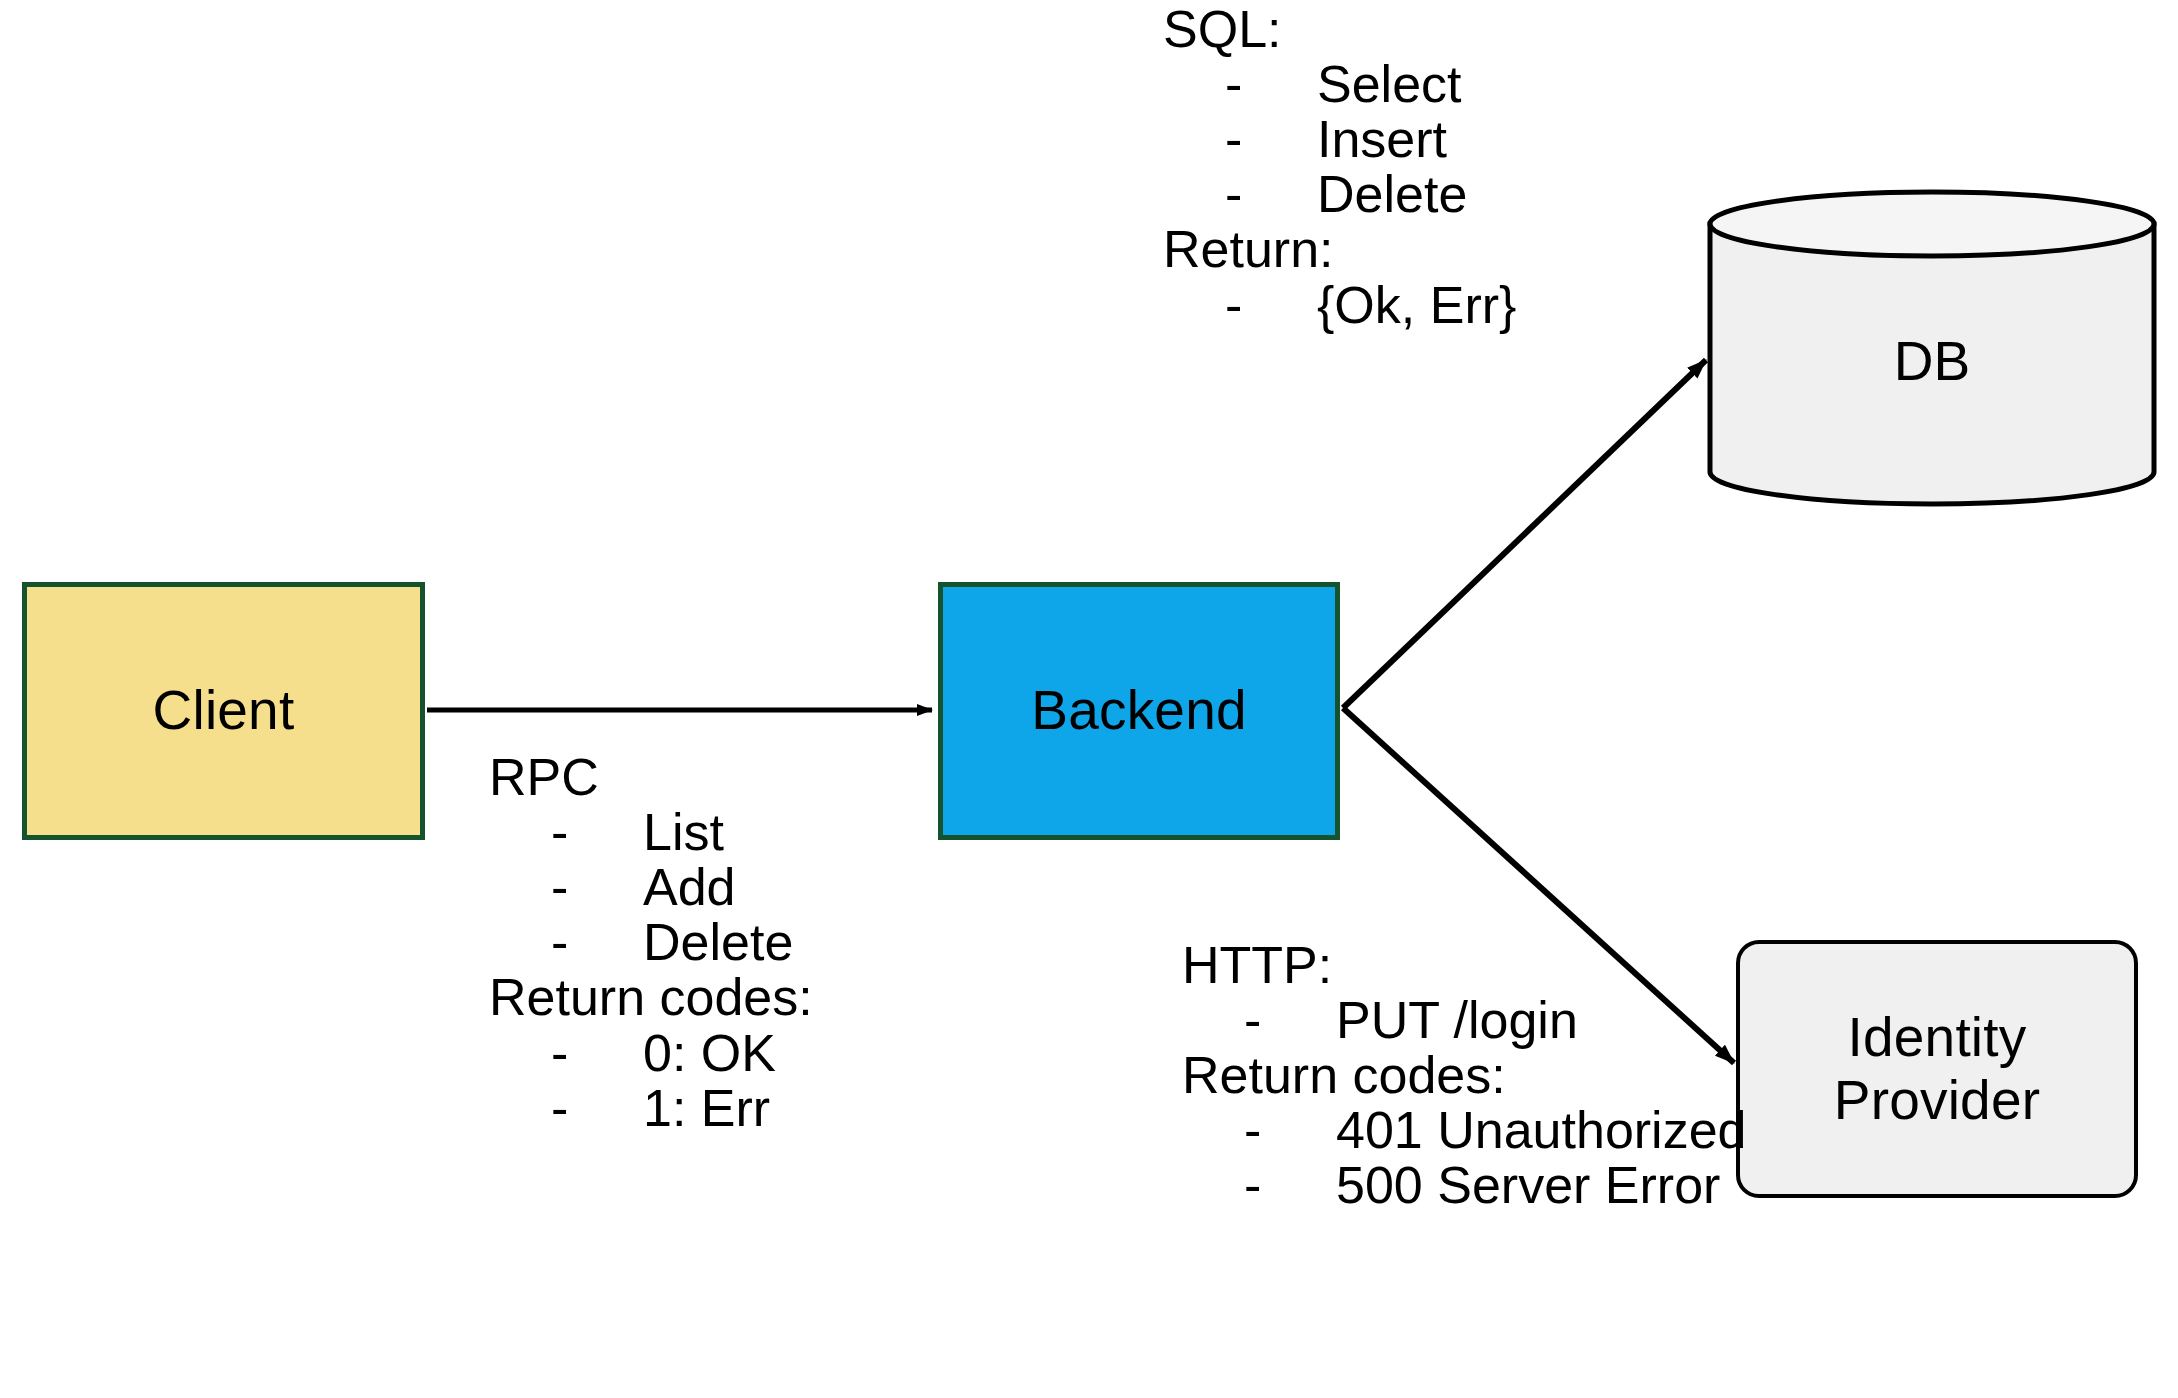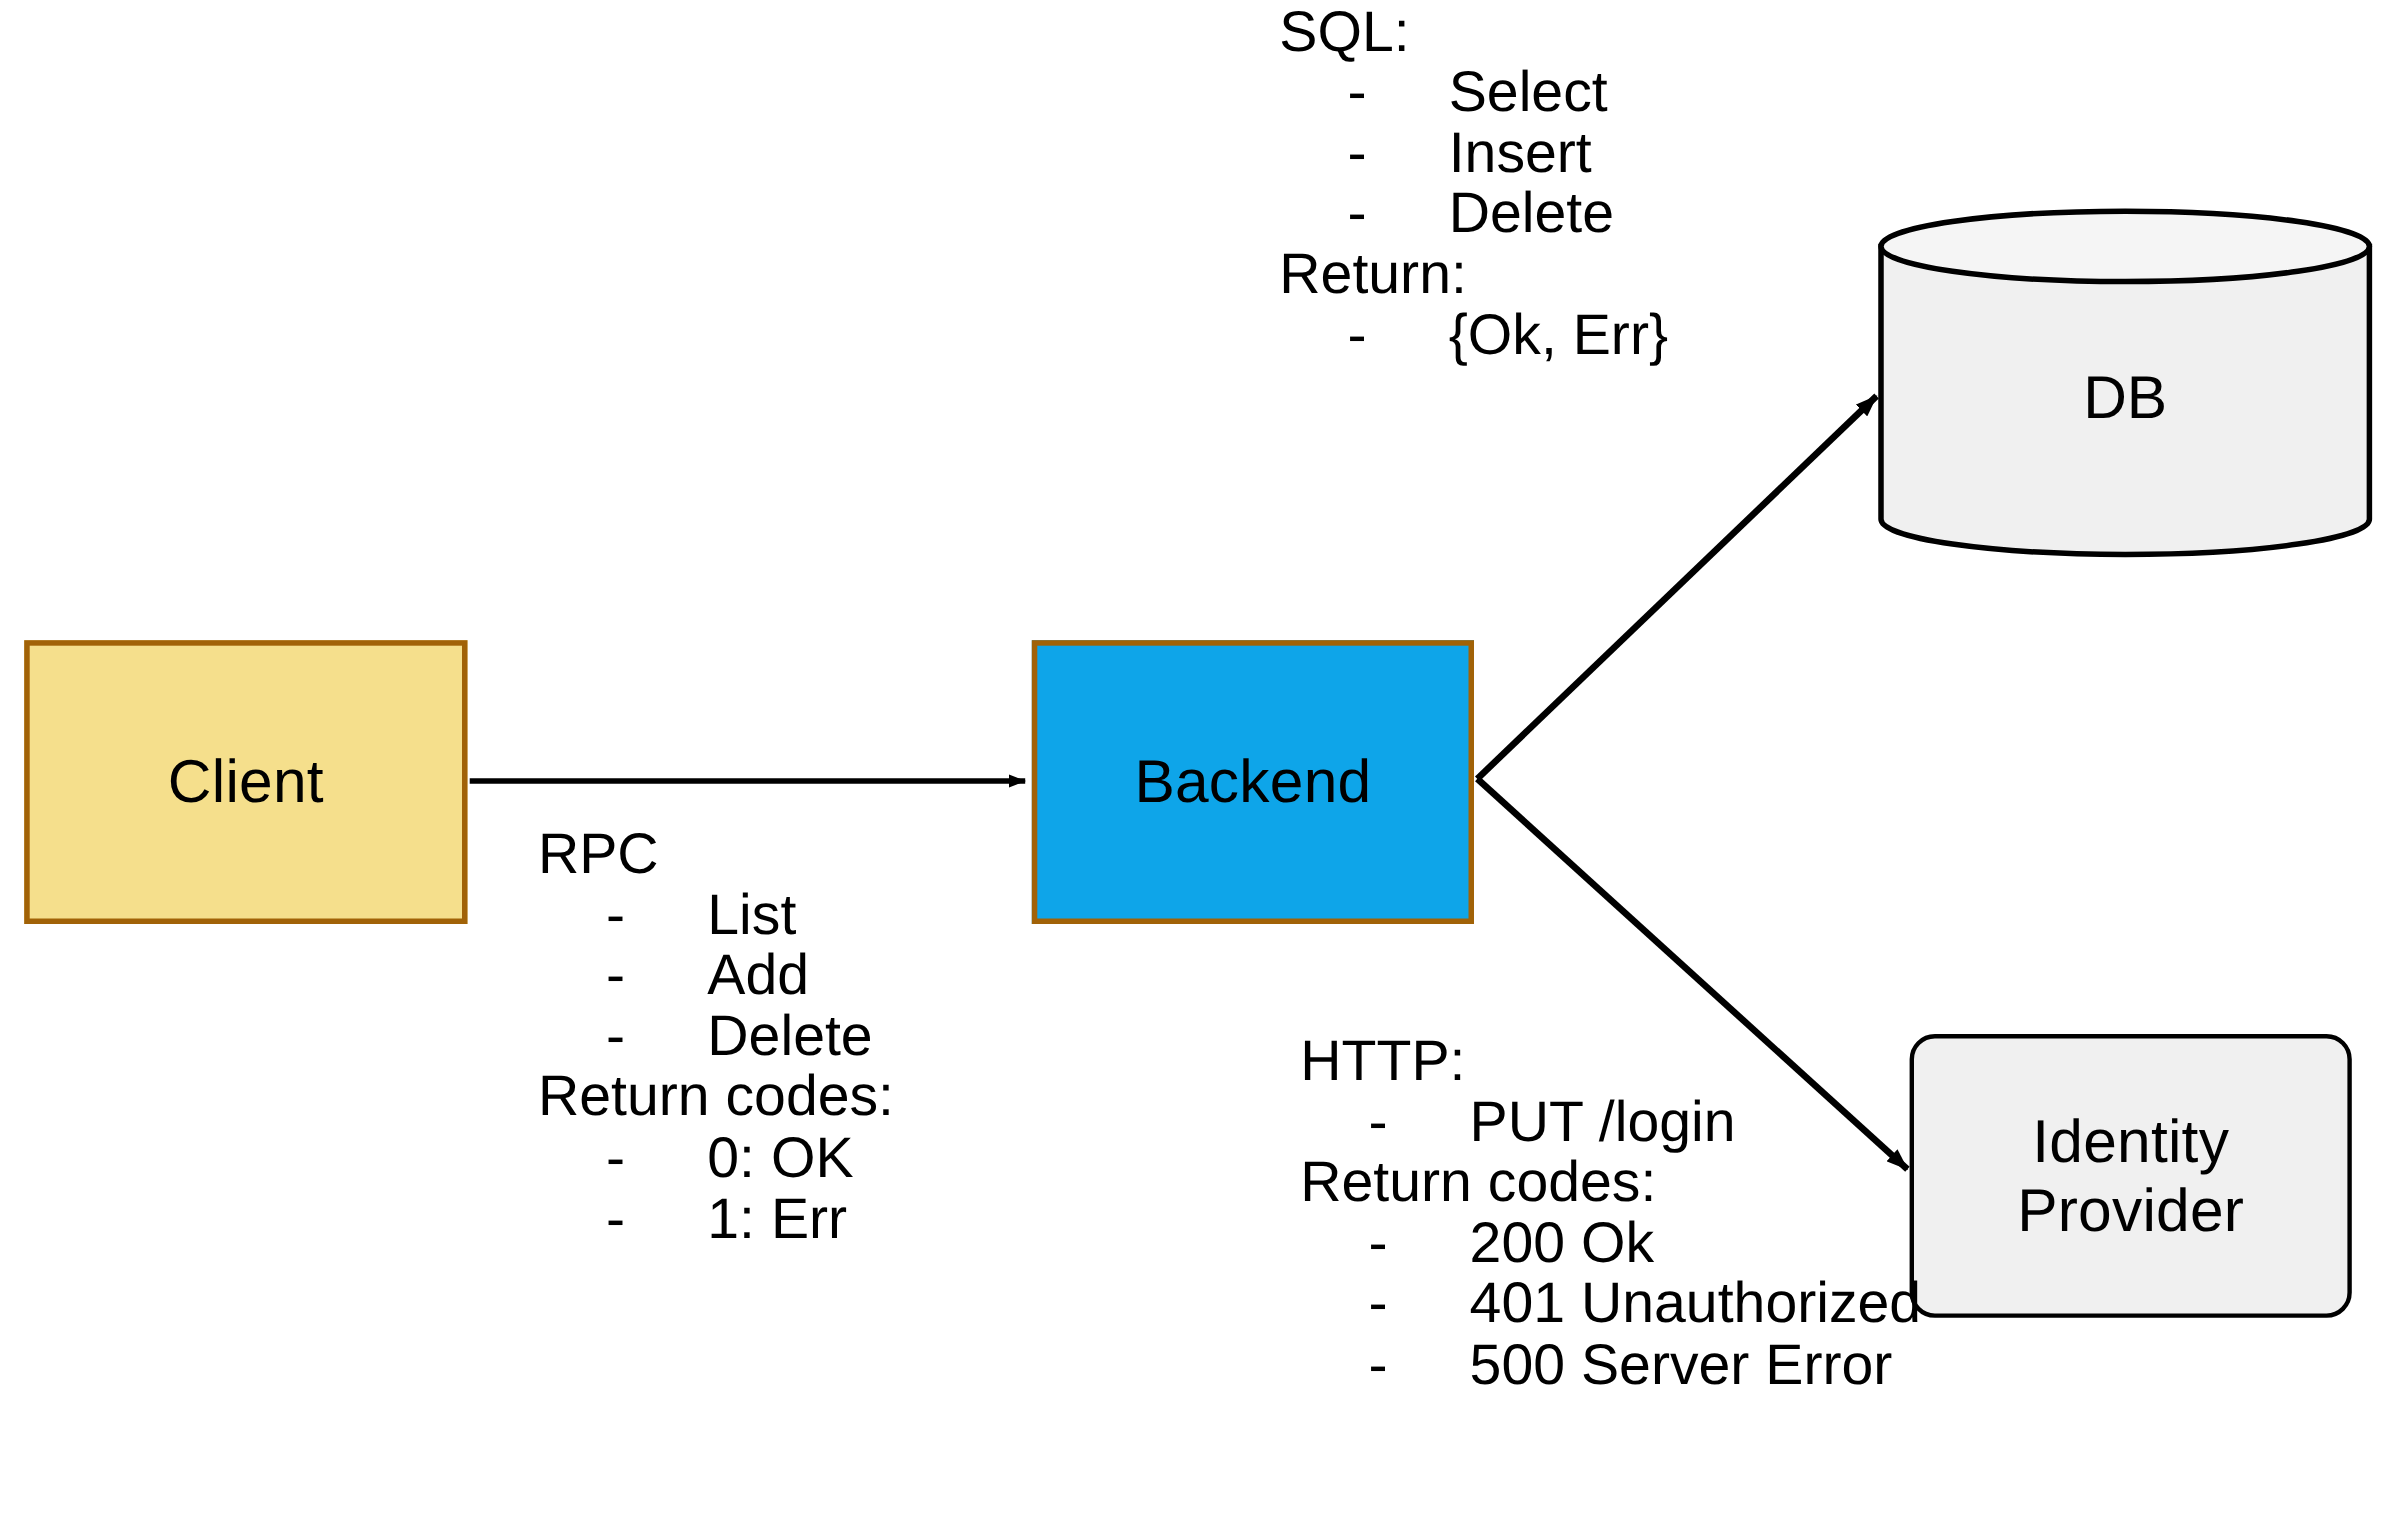--- a/index.html
+++ b/index.html
@@ -29,21 +29,21 @@
   .node {
     position: absolute;
     box-sizing: border-box;
     display: flex;
     align-items: center;
     justify-content: center;
     text-align: center;
     line-height: 1.15;
   }
   .node-proc {
-    border: 5px solid #a16207;
+    border: 5px solid #14532d;
   }
   .node-ext {
     border: 4px solid #000000;
   }
   .node-label {
     font-size: 55px;
     letter-spacing: 0.2px;
     white-space: pre-line;
   }
 
@@ -189,23 +189,20 @@
 
   <div class="annot" id="annot-http">
     <span class="head">HTTP:</span>
 
     <span class="bullet-row">
       <span class="dash">-</span><span>PUT /login</span>
     </span>
 
     <span class="head">Return codes:</span>
     <span class="bullet-row">
-      <span class="dash">-</span><span>200 Ok</span>
-    </span>
-    <span class="bullet-row">
       <span class="dash">-</span><span>401 Unauthorized</span>
     </span>
     <span class="bullet-row">
       <span class="dash">-</span><span>500 Server Error</span>
     </span>
   </div>
 
 </div>
 
 </body></html>

